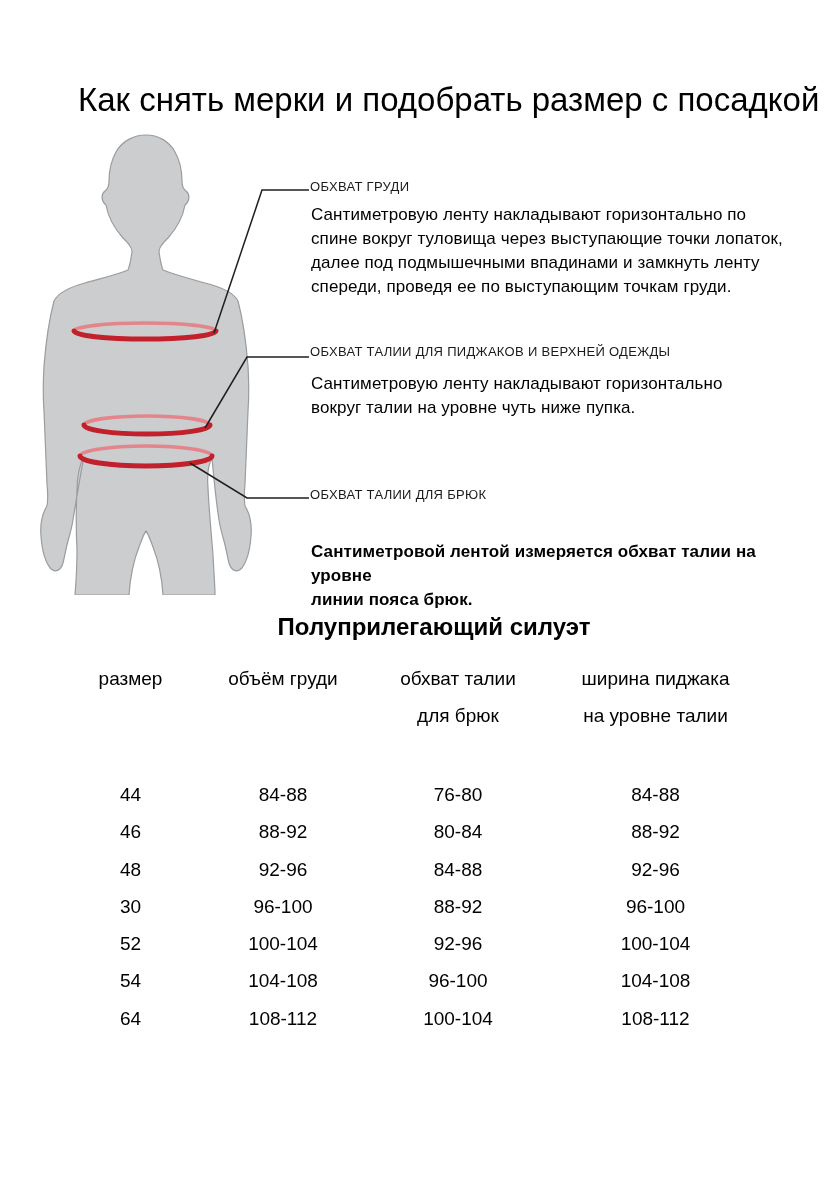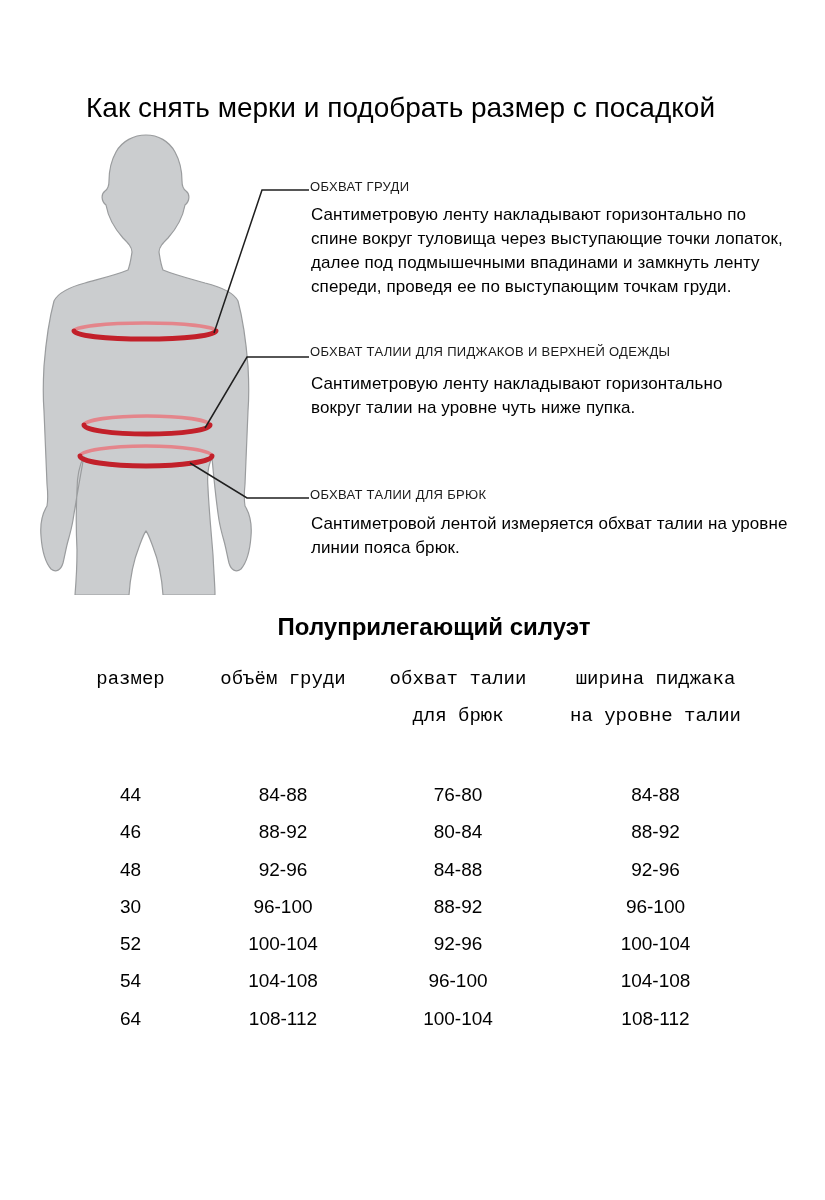--- a/index.html
+++ b/index.html
@@ -7,22 +7,22 @@
     --body_gray:#cbcdcf; --outline_gray:#9a9c9e;
     --band_dark:#c2202a; --band_light:#e4858b; --leader:#1f1f1f;
   }
   *{box-sizing:border-box;}
   html,body{margin:0;padding:0;background:#fff;}
   .page{
     position:relative;width:825px;height:1200px;background:var(--bg);
     font-family:"Liberation Sans",sans-serif;color:var(--text);overflow:hidden;
   }
   .title{
-    position:absolute;left:78px;top:84px;margin:8px;
-    font-size:28px;font-weight:400;line-height:32px;white-space:nowrap;
+    position:absolute;left:78px;top:84px;margin:0;
+    font-size:33px;font-weight:400;line-height:32px;white-space:nowrap;
   }
   .figure{position:absolute;left:0;top:125px;width:310px;height:470px;}
   .body-shape{fill:var(--body_gray);stroke:var(--outline_gray);stroke-width:1.2;}
   .band-light{fill:none;stroke:var(--band_light);stroke-width:3.6;}
   .band-dark{fill:none;stroke:var(--band_dark);stroke-width:5;stroke-linecap:round;}
   .leader{fill:none;stroke:var(--leader);stroke-width:1.5;}
   .ann-heading{
     position:absolute;left:310px;margin:0;font-size:13px;font-weight:400;
     letter-spacing:.3px;white-space:nowrap;color:#1a1a1a;
   }
@@ -30,21 +30,21 @@
     position:absolute;left:311px;margin:0;font-size:17px;line-height:24px;
     white-space:pre-line;width:505px;letter-spacing:.1px;
   }
   .table-title{
     position:absolute;left:0;top:613px;width:825px;margin:0;text-align:center;
     font-size:24px;font-weight:700;padding-left:43px;
   }
   .size-table{position:absolute;left:63px;top:666px;width:700px;font-size:19px;}
   .t-row{display:grid;grid-template-columns:135px 170px 180px 215px;}
   .cell{text-align:center;}
-  .t-head .l1,.t-head .l2{height:26px;line-height:26px;font-family:Liberation Mono, monospace;}
+  .t-head .l1,.t-head .l2{height:26px;line-height:26px;}
   .t-head .l2{margin-top:11px;}
   .t-body{margin-top:8px;}
   .t-body .t-row{height:37.3px;}
   .t-body .cell{line-height:37.3px;margin-top:39px;}
 </style>
 </head>
 <body>
 
 <div class="page">
 
@@ -105,21 +105,21 @@
   <p class="ann-desc" style="top:203px;">Сантиметровую ленту накладывают горизонтально по
 спине вокруг туловища через выступающие точки лопаток,
 далее под подмышечными впадинами и замкнуть ленту
 спереди, проведя ее по выступающим точкам груди.</p>
 
   <p class="ann-heading" style="top:344px;">ОБХВАТ ТАЛИИ ДЛЯ ПИДЖАКОВ И ВЕРХНЕЙ ОДЕЖДЫ</p>
   <p class="ann-desc" style="top:372px;">Сантиметровую ленту накладывают горизонтально
 вокруг талии на уровне чуть ниже пупка.</p>
 
   <p class="ann-heading" style="top:487px;">ОБХВАТ ТАЛИИ ДЛЯ БРЮК</p>
-  <p class="ann-desc" style="top:512px;">Сантиметровой лентой измеряется обхват талии на уровне
+  <p class="ann-desc" style="top:540px;font-weight:bold;">Сантиметровой лентой измеряется обхват талии на уровне
 линии пояса брюк.</p>
 
   <h2 class="table-title">Полуприлегающий силуэт</h2>
 
   <div class="size-table">
     <div class="t-head t-row">
       <div class="cell">
         <div class="l1">размер</div>
         <div class="l2"></div>
       </div>

